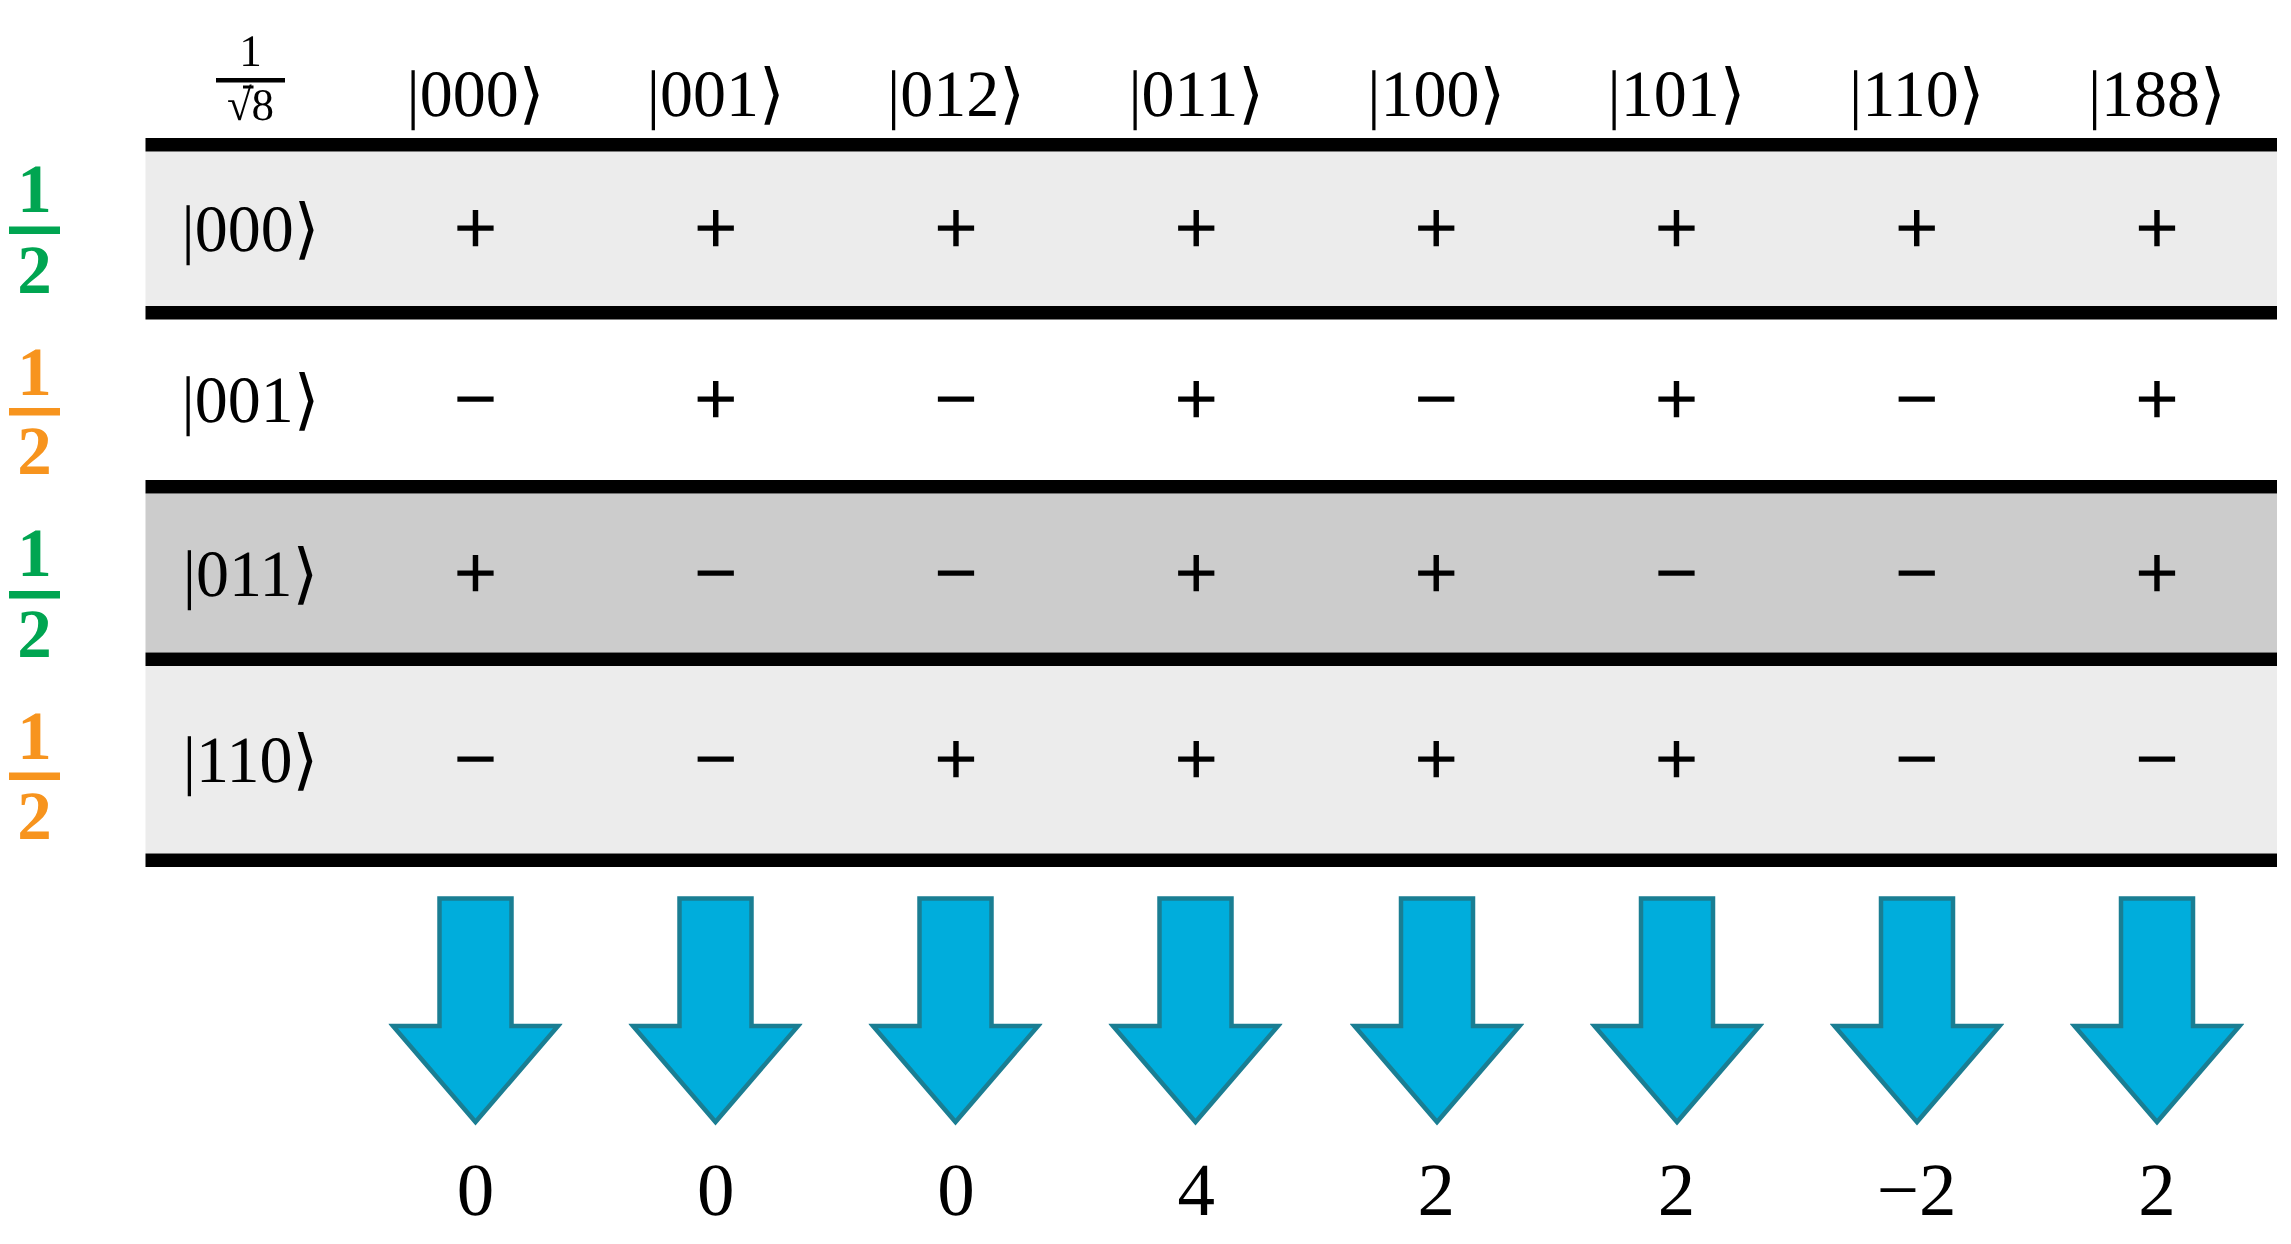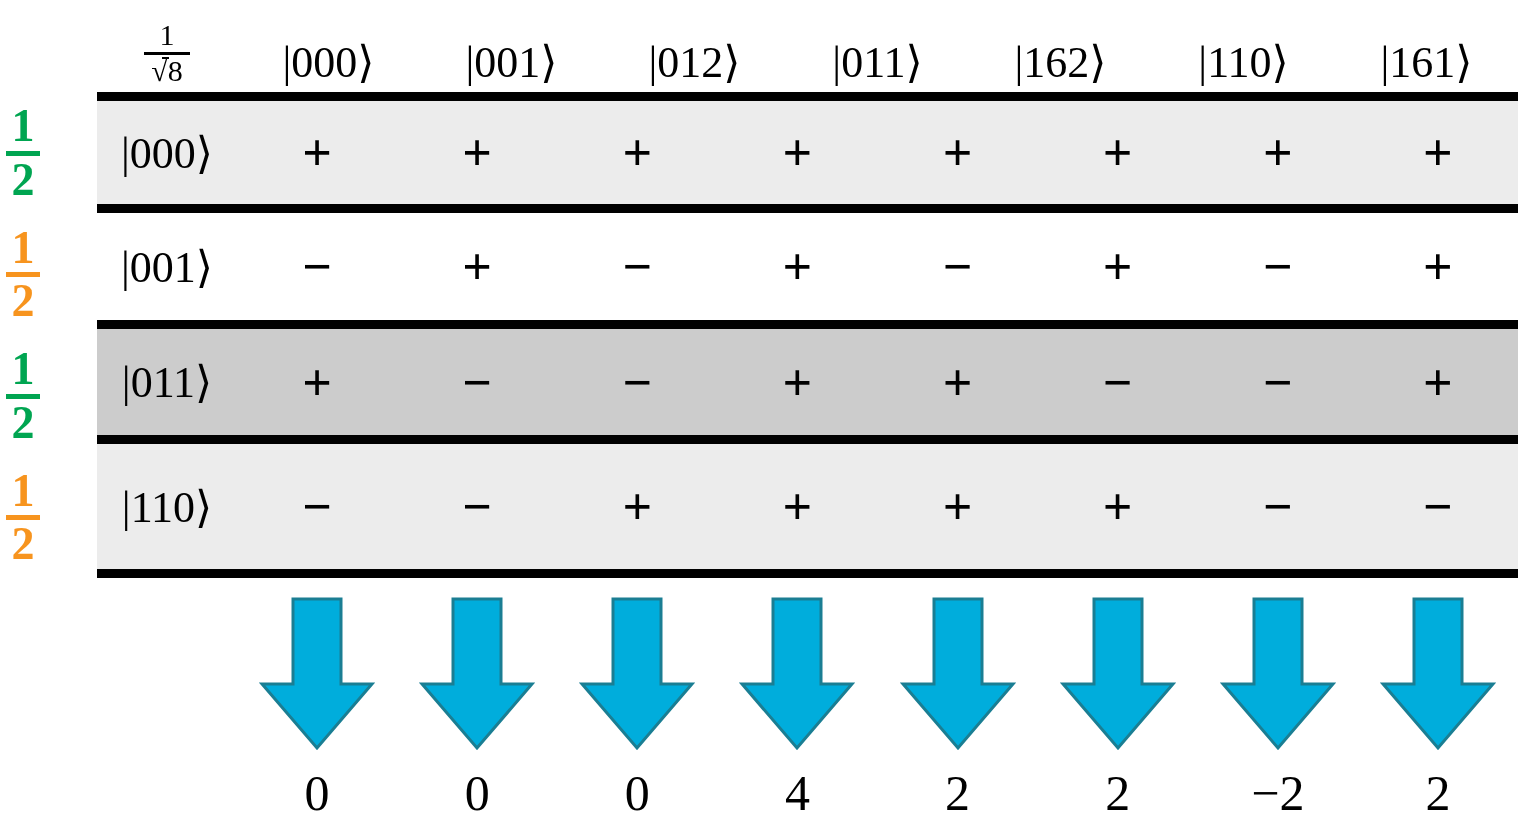--- a/index.html
+++ b/index.html
@@ -250,23 +250,24 @@
       <span class="sqfrac">
         <span class="num">1</span>
         <span class="bar"></span>
         <span class="den"><span class="radic">√<span class="rbar"></span></span><span>8</span></span>
       </span>
     </div>
     <div class="head-cell">|000⟩</div>
     <div class="head-cell">|001⟩</div>
     <div class="head-cell">|012⟩</div>
     <div class="head-cell">|011⟩</div>
-    <div class="head-cell">|162⟩</div>
+    <div class="head-cell">|100⟩</div>
+    <div class="head-cell">|101⟩</div>
     <div class="head-cell">|110⟩</div>
-    <div class="head-cell">|161⟩</div>
+    <div class="head-cell">|188⟩</div>
   </div>
 
   <div class="tbl">
 
     <div class="trow row0">
       <div class="row-label">|000⟩</div>
       <div class="sign-cell">+</div>
       <div class="sign-cell">+</div>
       <div class="sign-cell">+</div>
       <div class="sign-cell">+</div>

